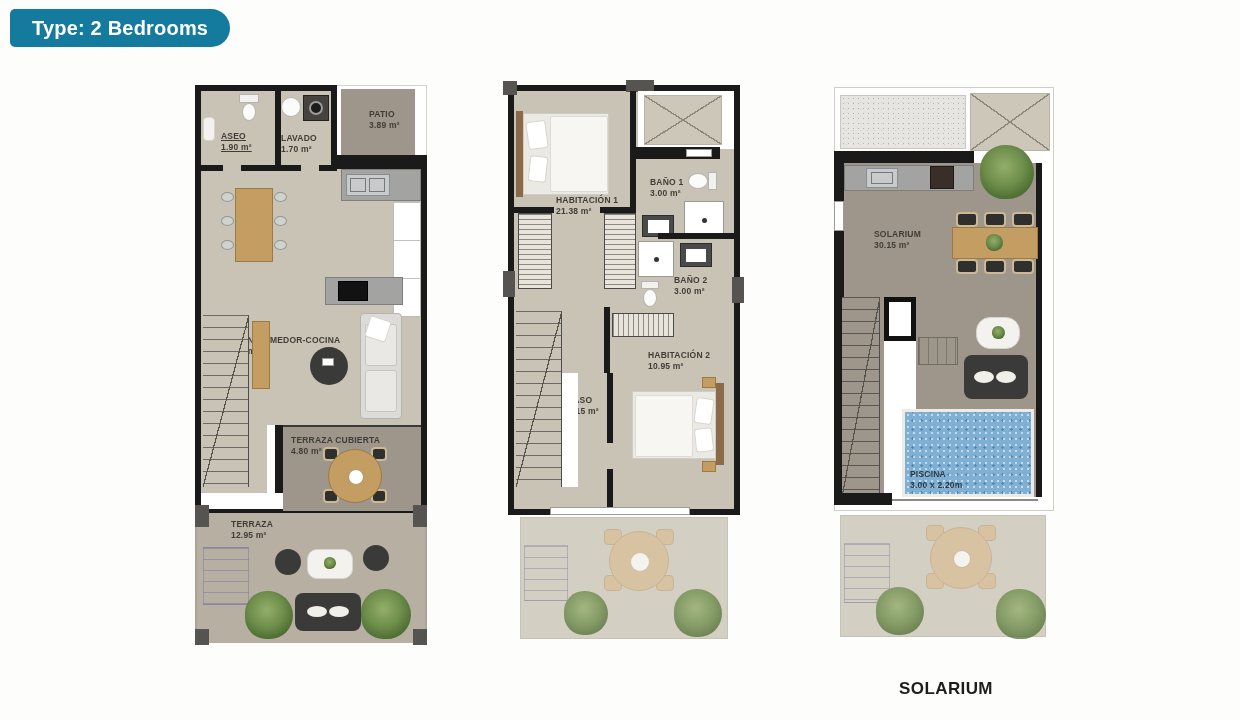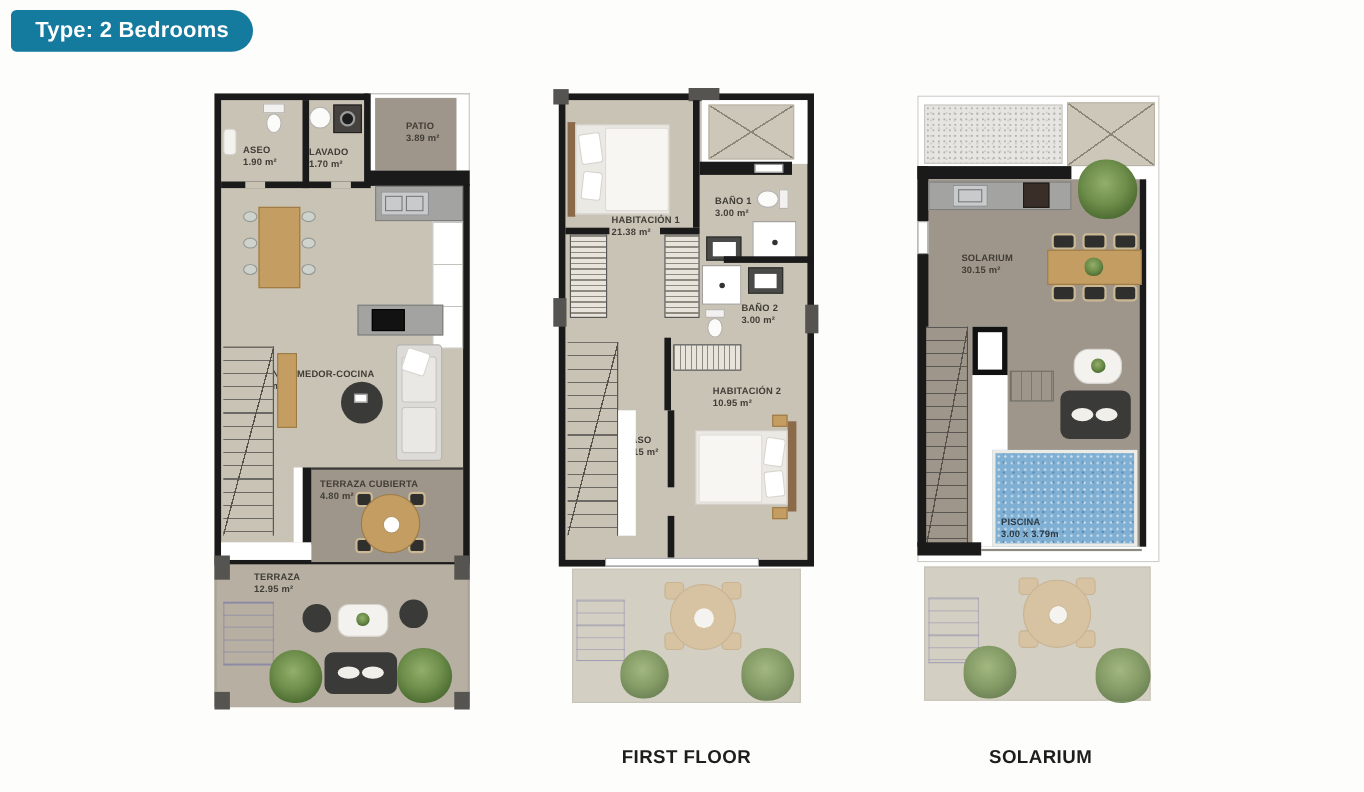--- a/index.html
+++ b/index.html
@@ -96,21 +96,21 @@
     </div>
 
     <div class="wall" style="left:80px;top:6px;width:6px;height:80px;"></div>
     <div class="wall" style="left:136px;top:0;width:6px;height:84px;"></div>
     <div class="wall" style="left:6px;top:80px;width:136px;height:6px;"></div>
     <div class="floor" style="left:28px;top:80px;width:18px;height:6px;"></div>
     <div class="floor" style="left:106px;top:80px;width:18px;height:6px;"></div>
     <div class="tank" style="left:44px;top:9px;width:20px;height:9px;"></div>
     <div class="wc" style="left:47px;top:18px;width:14px;height:18px;"></div>
     <div class="tbl-w" style="left:8px;top:32px;width:12px;height:24px;border-radius:4px;"></div>
-    <div class="lbl" style="left:26px;top:46px;">
+    <div class="lbl" style="left:26px;top:46px;text-decoration:underline;">
       <div>ASEO</div>
       <div class="a">1.90 m²</div>
     </div>
     <div class="wc" style="left:86px;top:12px;width:20px;height:20px;"></div>
     <div class="washer" style="left:108px;top:10px;width:26px;height:26px;">
       <div class="drum" style="left:5px;top:5px;width:14px;height:14px;"></div>
     </div>
     <div class="lbl" style="left:86px;top:48px;">
       <div>LAVADO</div>
       <div class="a">1.70 m²</div>
@@ -330,36 +330,35 @@
     <div class="tbl-w" style="left:146px;top:232px;width:44px;height:32px;border-radius:14px;"></div>
     <div class="plantc" style="left:162px;top:241px;width:13px;height:13px;"></div>
     <div class="sofa-dk" style="left:134px;top:270px;width:64px;height:44px;">
       <div class="cushion-w" style="left:10px;top:16px;width:20px;height:12px;"></div>
       <div class="cushion-w" style="left:32px;top:16px;width:20px;height:12px;"></div>
     </div>
 
     <div class="pool" style="left:72px;top:324px;width:132px;height:88px;"></div>
     <div class="lbl lbl-pool" style="left:80px;top:384px;">
       <div>PISCINA</div>
-      <div class="a">3.00 x 3.79m</div>
+      <div class="a">3.00 x 2.20m</div>
     </div>
     <div class="wall" style="left:4px;top:408px;width:58px;height:12px;"></div>
     <div style="left:62px;top:414px;width:146px;height:2px;background:#8d8a83;"></div>
 
     <div class="floor-ghost" style="left:10px;top:430px;width:206px;height:122px;"></div>
     <div class="ghost" style="left:0;top:0;width:232px;height:572px;pointer-events:none;">
       <div class="gsteps" style="left:14px;top:458px;width:46px;height:60px;"></div>
       <div class="wood-lt" style="left:96px;top:440px;width:18px;height:16px;border-radius:4px;"></div>
       <div class="wood-lt" style="left:148px;top:440px;width:18px;height:16px;border-radius:4px;"></div>
       <div class="wood-lt" style="left:96px;top:488px;width:18px;height:16px;border-radius:4px;"></div>
       <div class="wood-lt" style="left:148px;top:488px;width:18px;height:16px;border-radius:4px;"></div>
       <div class="wood-lt" style="left:100px;top:442px;width:62px;height:62px;border-radius:50%;">
         <div class="white" style="left:22px;top:22px;width:18px;height:18px;border-radius:50%;border:1px solid #cbb48c;"></div>
       </div>
       <div class="plantc" style="left:46px;top:502px;width:48px;height:48px;"></div>
       <div class="plantc" style="left:166px;top:504px;width:50px;height:50px;"></div>
     </div>
   </div>
 
-  <div class="caption" style="left:508px;">FIRST FLOOR</div>
   <div class="caption" style="left:830px;">SOLARIUM</div>
 
 </div>
 
 </body></html>

